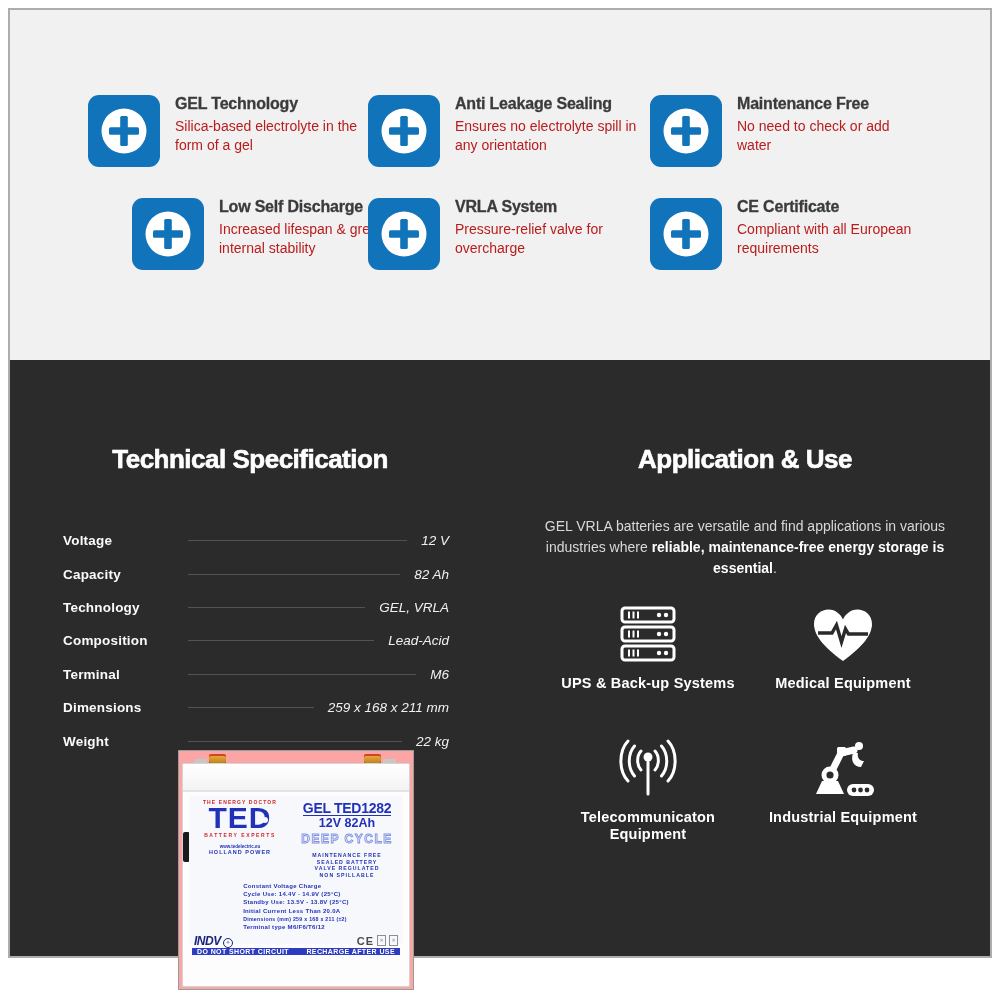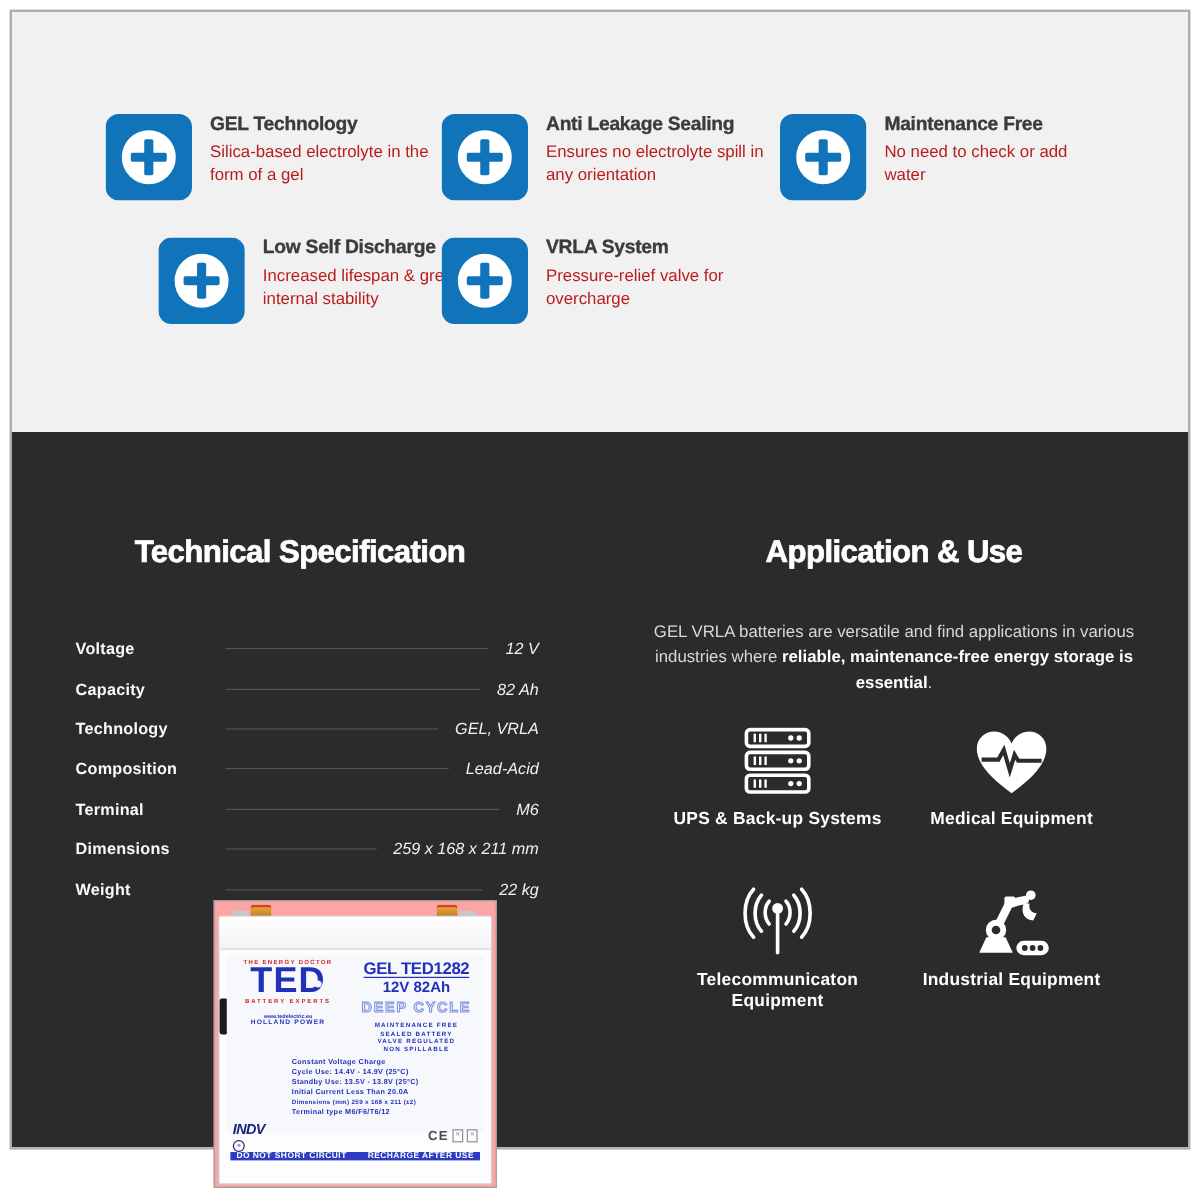--- a/index.html
+++ b/index.html
@@ -53,21 +53,21 @@
   .bl-origin{font-size:5.5px;font-weight:bold;letter-spacing:1px;color:#2131b8;}
   .bl-model{width:106px;text-align:center;color:#2131b8;}
   .bl-model-name{font-size:14px;font-weight:900;letter-spacing:-.3px;border-bottom:1.5px solid #2131b8;display:inline-block;line-height:14px;}
   .bl-rating{font-size:12.5px;font-weight:900;line-height:13px;}
   .bl-series{font-size:12px;font-weight:900;letter-spacing:1.5px;color:#eef1fb;-webkit-text-stroke:.9px #7f92e3;margin-top:2px;white-space:nowrap;}
   .bl-attrs{margin-top:6px;font-size:5.2px;font-weight:bold;letter-spacing:1px;line-height:6.5px;color:#2131b8;}
   .bl-charge{margin:4px auto 0 auto;text-align:left;color:#2131b8;font-weight:bold;}
   .bl-charge div{font-size:6px;line-height:8.2px;letter-spacing:.3px;white-space:nowrap;}
   .bl-charge div.small{font-size:5.2px;}
   .bl-foot{display:flex;justify-content:space-between;align-items:center;margin-top:3px;padding:0 2px;}
-  .bl-cert{font-size:12px;font-weight:900;font-style:italic;color:#1a237e;letter-spacing:-.5px;display:flex;align-items:flex-start;gap:2px;flex-direction:column;}
+  .bl-cert{font-size:12px;font-weight:900;font-style:italic;color:#1a237e;letter-spacing:-.5px;display:flex;align-items:flex-end;gap:2px;}
   .indv-circle{width:8px;height:8px;border:1px solid #1a237e;border-radius:50%;display:inline-block;font-style:normal;font-size:3.5px;text-align:center;line-height:8px;}
   .bl-ce{display:flex;align-items:flex-start;gap:3px;color:#4b4b4b;}
   .ce-mark{font-size:11px;font-weight:bold;letter-spacing:1px;}
   .sym{width:7px;height:9px;border:1px solid #8e8e8e;font-size:5px;line-height:8px;text-align:center;color:#8e8e8e;}
   .bl-warning{margin-top:auto;margin-bottom:3px;height:13px;background:#2d3cc0;display:flex;justify-content:space-between;align-items:center;padding:0 5px;color:#fff;font-size:7px;font-weight:bold;letter-spacing:.4px;white-space:nowrap;}
 </style>
 </head>
 <body>
 
 <div class="page">
@@ -125,20 +125,32 @@
   <div class="feature" style="left:368px;top:198px;">
     <svg class="f-icon" viewBox="0 0 72 72">
         <rect width="72" height="72" rx="11" fill="#1173b9"></rect>
         <circle cx="36" cy="36" r="22.5" fill="#fff"></circle>
         <rect x="21" y="32.2" width="30" height="7.6" rx="1.5" fill="#1173b9"></rect>
         <rect x="32.2" y="21" width="7.6" height="30" rx="1.5" fill="#1173b9"></rect>
       </svg>
     <div class="f-text">
         <div class="f-title">VRLA System</div>
         <div class="f-desc">Pressure-relief valve for overcharge</div>
+      </div>
+  </div>
+  <div class="feature" style="left:650px;top:198px;">
+    <svg class="f-icon" viewBox="0 0 72 72">
+        <rect width="72" height="72" rx="11" fill="#1173b9"></rect>
+        <circle cx="36" cy="36" r="22.5" fill="#fff"></circle>
+        <rect x="21" y="32.2" width="30" height="7.6" rx="1.5" fill="#1173b9"></rect>
+        <rect x="32.2" y="21" width="7.6" height="30" rx="1.5" fill="#1173b9"></rect>
+      </svg>
+    <div class="f-text">
+        <div class="f-title">CE Certificate</div>
+        <div class="f-desc">Compliant with all European requirements</div>
       </div>
   </div>
 
   <div class="panel-title" style="left:55px;top:444px;width:390px;">Technical Specification</div>
   <div class="spec-list">
     <div class="spec-row">
         <span class="spec-label">Voltage</span>
         <span class="spec-line"></span>
         <span class="spec-value">12 V</span>
       </div>

